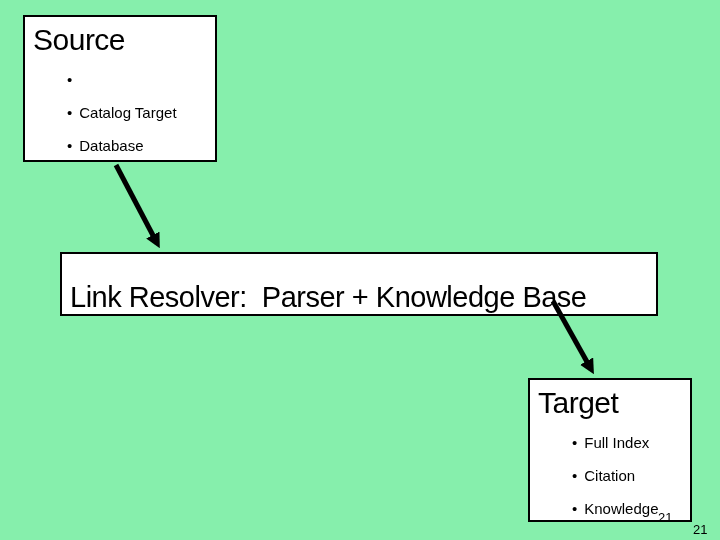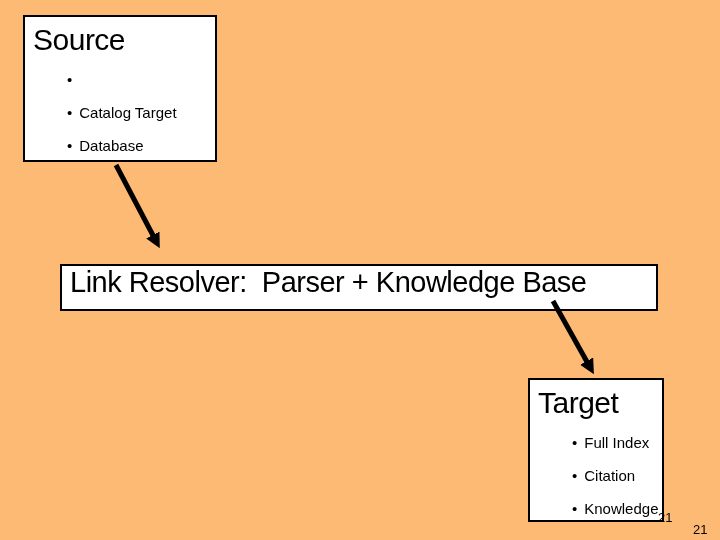--- a/index.html
+++ b/index.html
@@ -4,50 +4,50 @@
 <style>
   html, body {
     margin: 0;
     padding: 0;
     background: #ffffff;
   }
   .slide {
     position: relative;
     width: 720px;
     height: 540px;
-    background: #fdba74;
+    background: #86efac;
     overflow: hidden;
     font-family: "Liberation Sans", "DejaVu Sans", sans-serif;
     color: #000000;
   }
   .box {
     position: absolute;
     box-sizing: border-box;
     border: 2px solid #000000;
     background: #ffffff;
     z-index: 1;
   }
   .source-box {
     left: 23px;
     top: 15px;
     width: 194px;
     height: 147px;
   }
   .resolver-box {
     left: 60px;
-    top: 264px;
+    top: 252px;
     width: 598px;
-    height: 47px;
+    height: 64px;
     display: flex;
-    align-items: flex-start;
+    align-items: flex-end;
   }
   .target-box {
     left: 528px;
     top: 378px;
-    width: 136px;
+    width: 164px;
     height: 144px;
   }
   .box-title {
     font-size: 30px;
     line-height: 34px;
     padding: 6px 0 0 8px;
     letter-spacing: -0.5px;
     white-space: nowrap;
   }
   .resolver-label {

